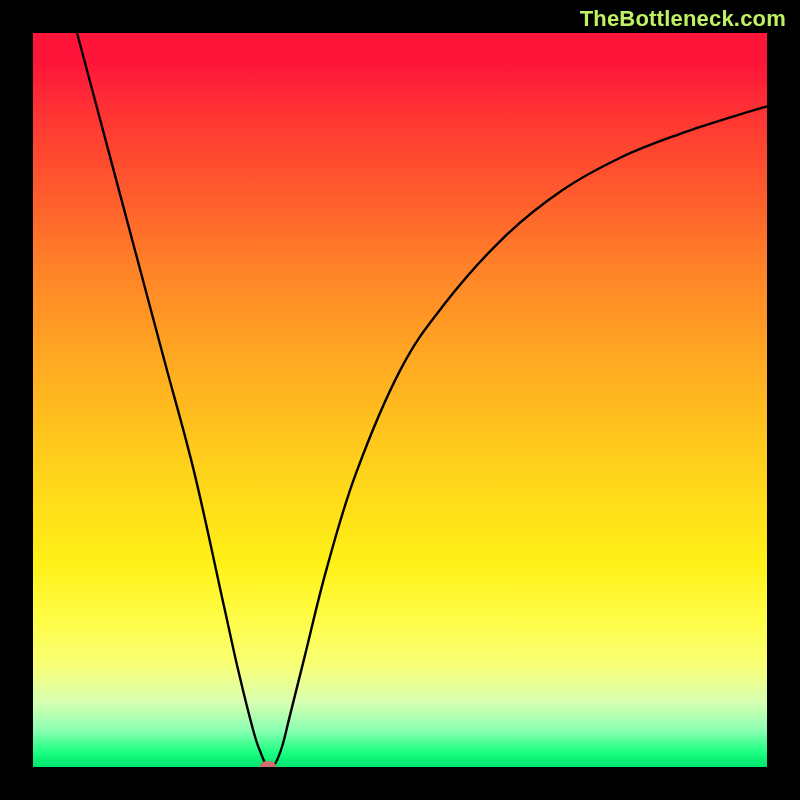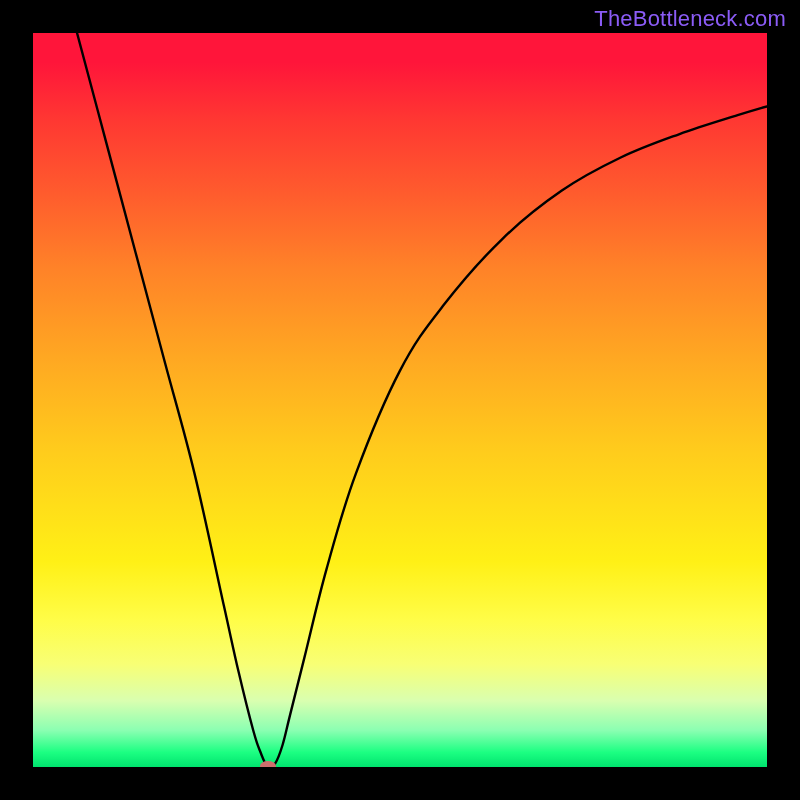--- a/index.html
+++ b/index.html
@@ -43,23 +43,23 @@
       #d9ffb0 91%,
       #8bffb2 95%,
       #1cff82 98%,
       #00e36e 100%
     );
   }
   .watermark {
     position: absolute;
     top: 6px;
     right: 14px;
-    color: #8b5cf6;
+    color: #bef264;
     font-size: 22px;
-    font-weight: 400;
+    font-weight: 700;
     letter-spacing: 0.2px;
   }
   .curve {
     position: absolute;
     inset: 0;
   }
   .marker {
     position: absolute;
     width: 16px;
     height: 10px;

